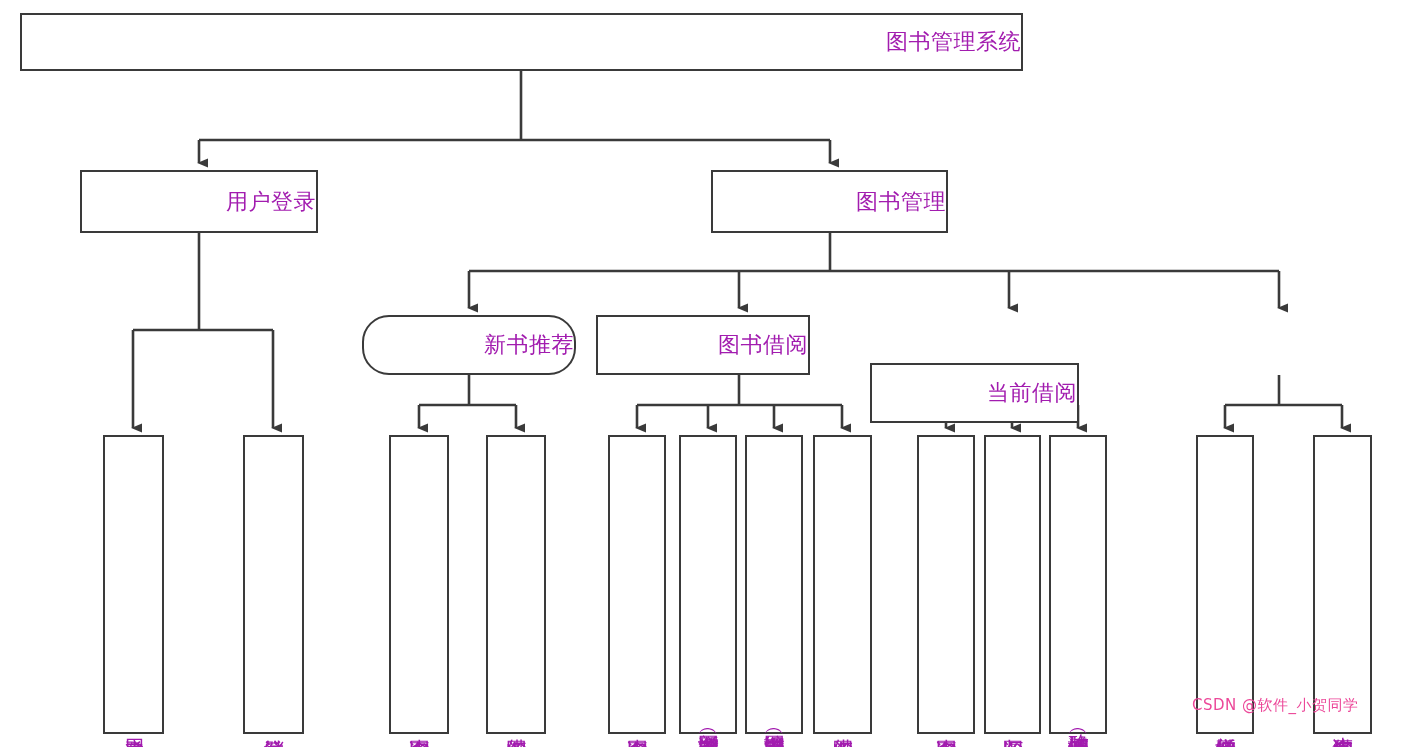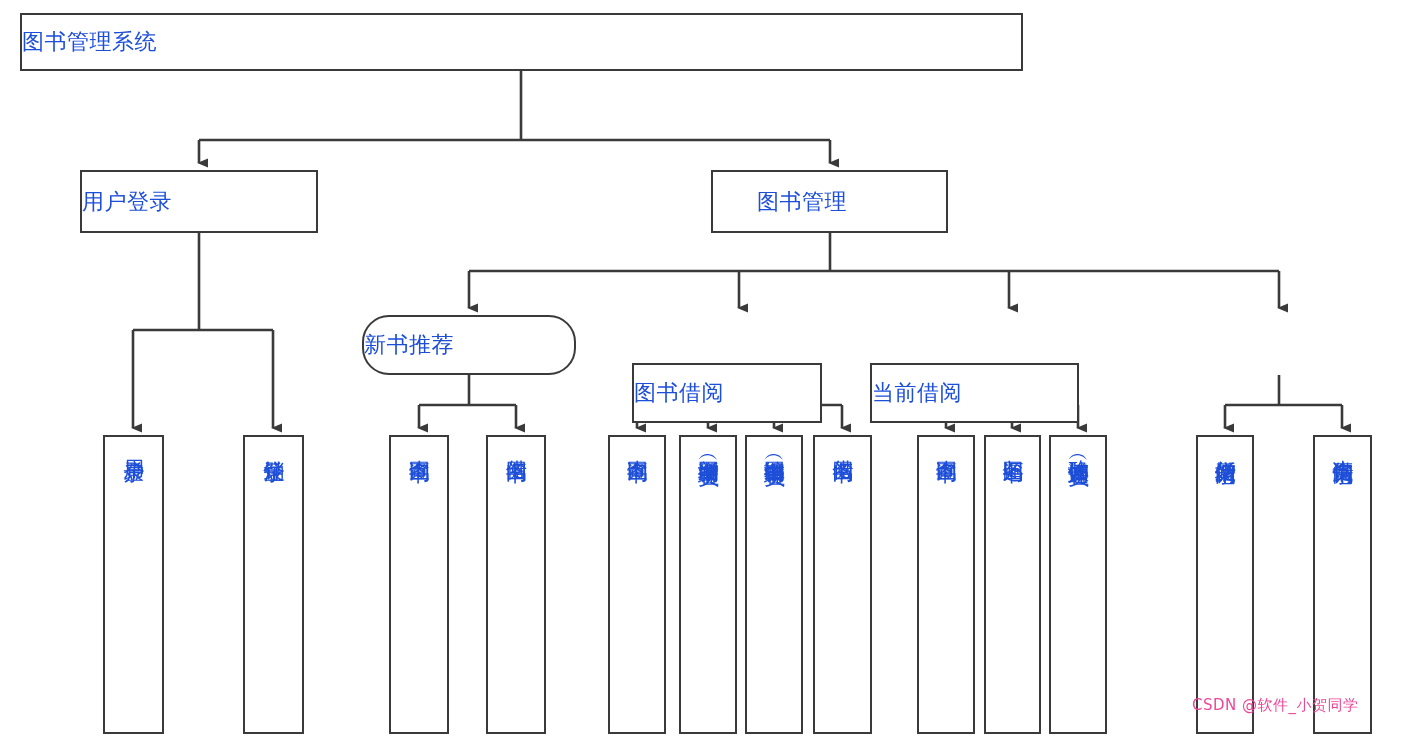--- a/index.html
+++ b/index.html
@@ -24,22 +24,22 @@
     width: 1405px;
     height: 747px;
   }
   .node {
     position: absolute;
     box-sizing: border-box;
     border: 2.5px solid #3a3a3a;
     background: #ffffff;
     display: flex;
     align-items: center;
-    justify-content: flex-start;
-    color: #1d4ed8;
+    justify-content: flex-end;
+    color: #a21caf;
     line-height: 1.18;
   }
   .node.h {
     font-size: 22px;
     letter-spacing: 0.5px;
   }
   .node.v {
     writing-mode: vertical-rl;
     text-orientation: upright;
     font-size: 21px;
@@ -121,21 +121,21 @@
   <div class="node h" style="left: 80px; top: 170px; width: 238px; height: 63px;">
     <span>用户登录</span>
   </div>
   <div class="node h" style="left: 711px; top: 170px; width: 237px; height: 63px; padding-left: 44px;">
     <span>图书管理</span>
   </div>
 
   <div class="node h" style="left: 362px; top: 315px; width: 214px; height: 60px; border-radius: 27px;">
     <span>新书推荐</span>
   </div>
-  <div class="node h" style="left: 632px; top: 315px; width: 190px; height: 60px; margin-top: 48px;">
+  <div class="node h" style="left: 596px; top: 315px; width: 214px; height: 60px;">
     <span>图书借阅</span>
   </div>
   <div class="node h" style="left: 870px; top: 315px; width: 209px; height: 60px; margin-top: 48px;">
     <span>当前借阅</span>
   </div>
 
   <div class="node v" style="left: 103px; top: 435px; width: 61px; height: 299px;">
     <span class="vtext">用户登录</span>
   </div>
   <div class="node v" style="left: 243px; top: 435px; width: 61px; height: 299px;">

